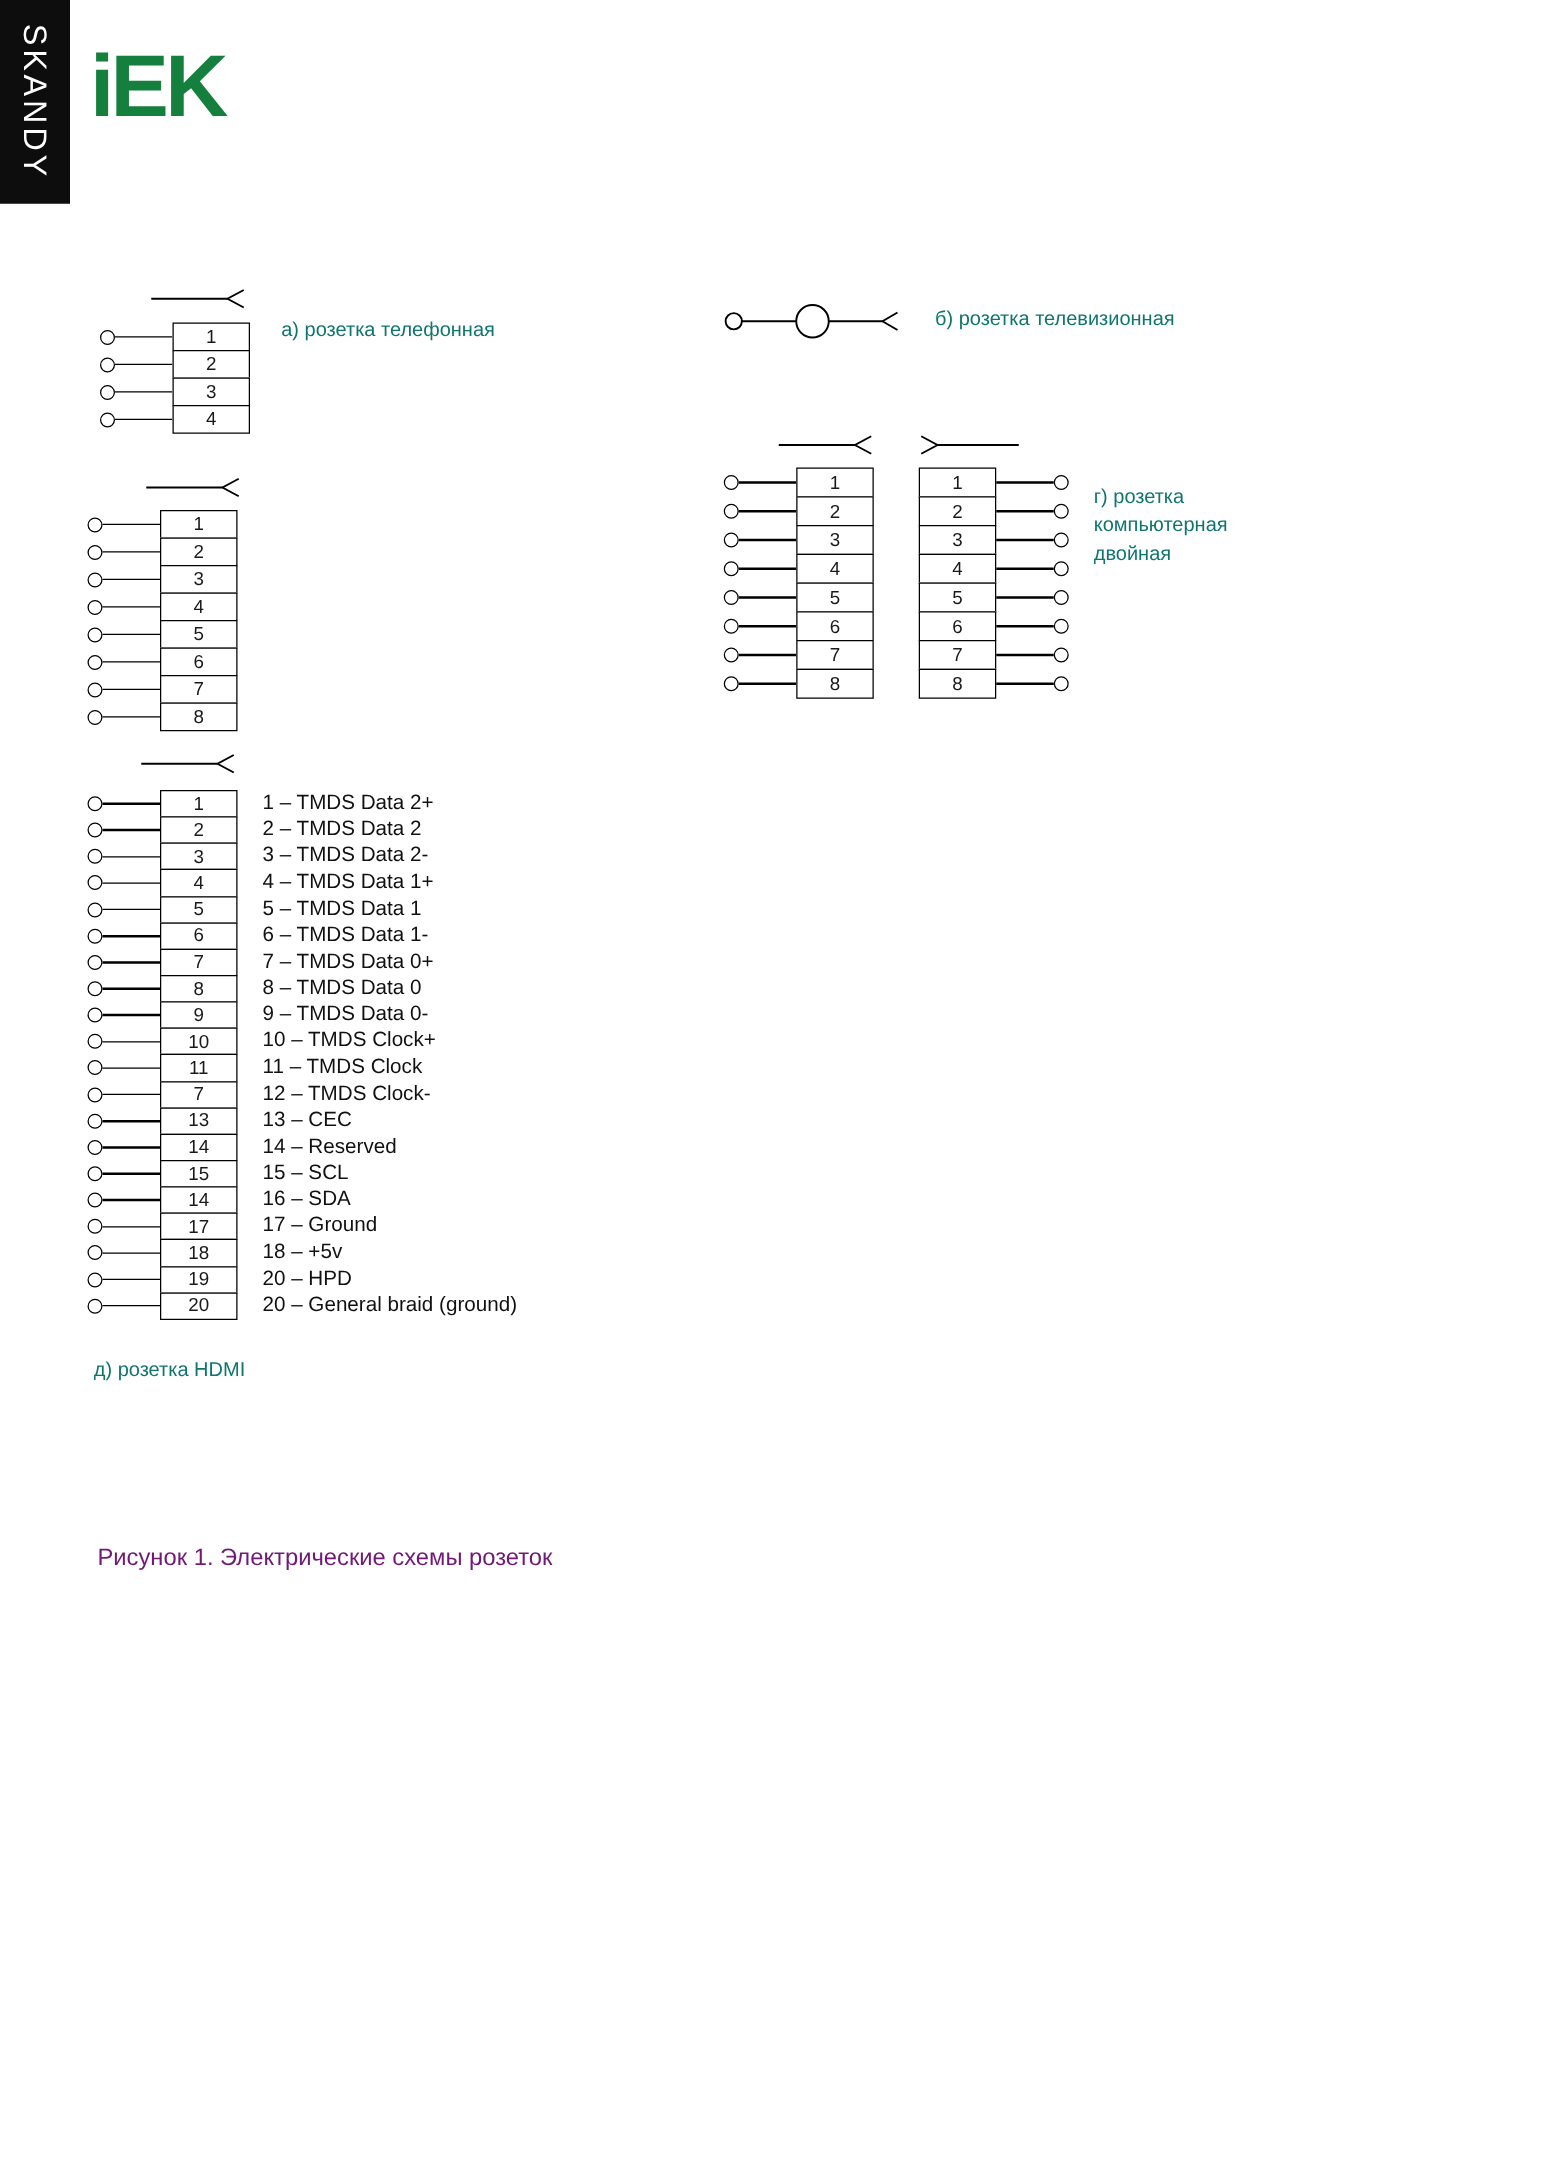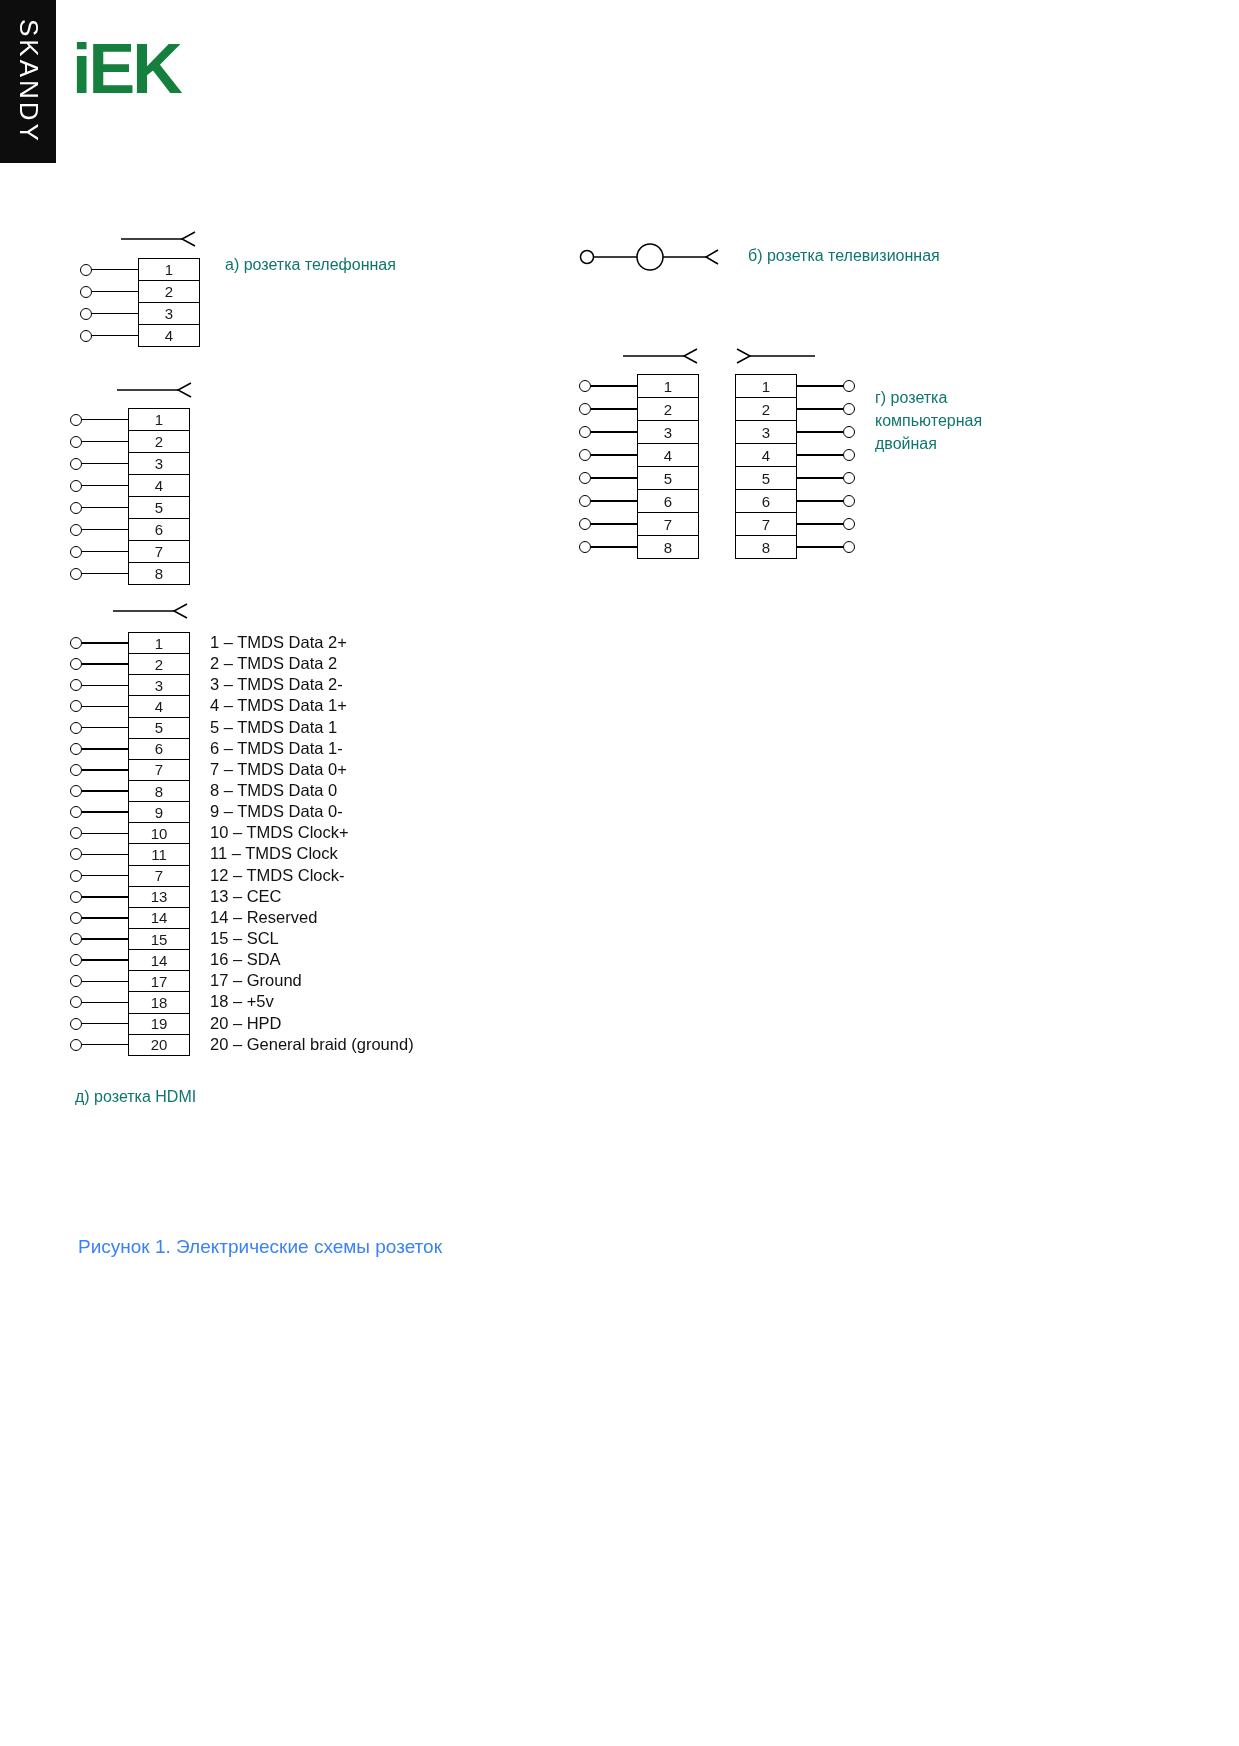--- a/index.html
+++ b/index.html
@@ -28,21 +28,21 @@
   .pin-wire { height:1.5px; background:#000; flex:none; width:46px; }
   .pin-box { width:62px; height:100%; border:1px solid #000; display:flex; align-items:center;
              justify-content:center; font-size:15px; flex:none; background:#fff; }
   .rows-24 .pin-row { height:24px; }
   .rows-22 .pin-row { height:22.15px; }
 
   
   .diagram-label { position:absolute; font-size:16px; line-height:23px; white-space:pre-line; color:#0f766e; }
   .pin-labels { position:absolute; font-size:16.5px; color:#111; }
   .list-line { height:21.15px; display:flex; align-items:center; white-space:nowrap; }
-  .caption { position:absolute; left:78px; top:1236px; font-size:19px; color:#3b82f6; }
+  .caption { position:absolute; left:78px; top:1236px; font-size:19px; color:#701a75; }
 </style>
 </head>
 <body>
 
 <div class="page">
 
   <div class="banner">
     <span class="banner-text">SKANDY</span>
   </div>
 

